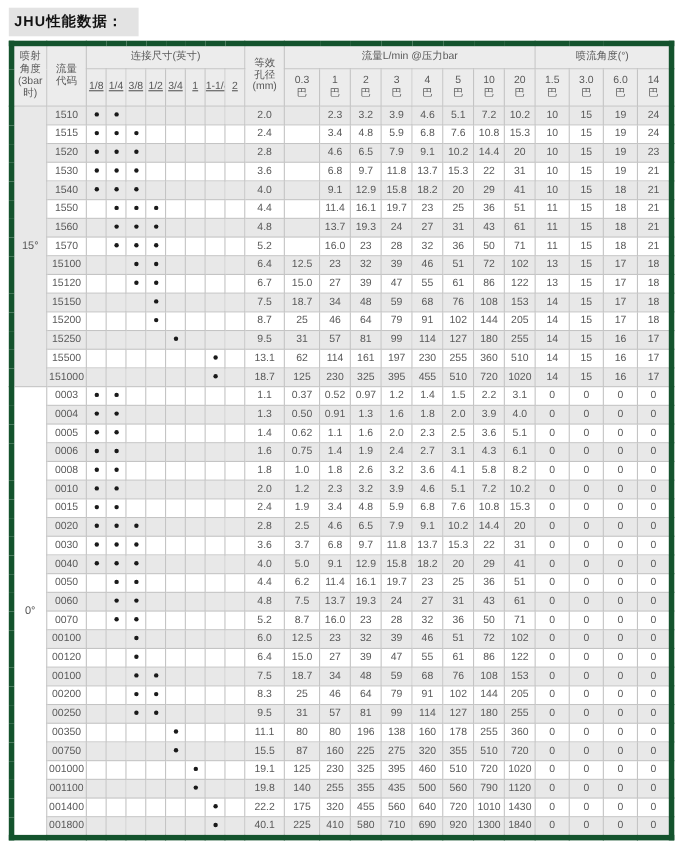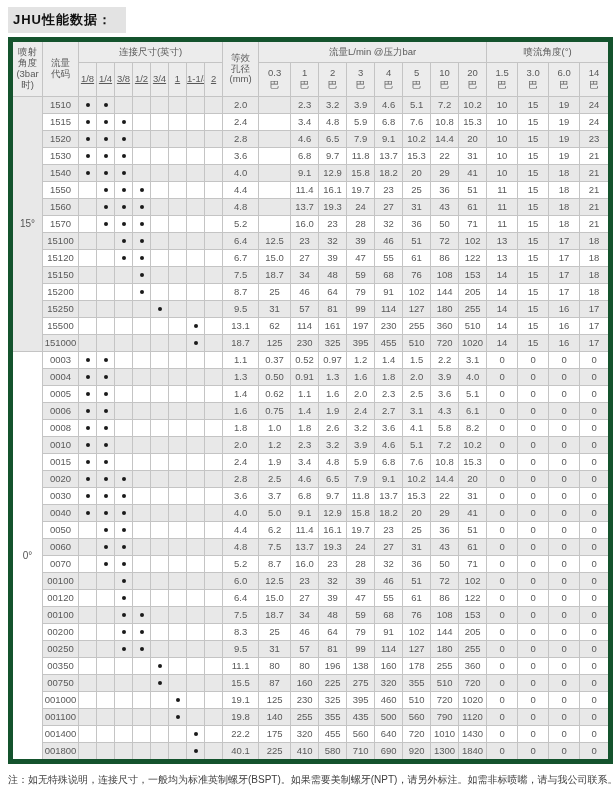--- a/index.html
+++ b/index.html
@@ -1064,14 +1064,13 @@
           <td>1300</td>
           <td>1840</td>
           <td>0</td>
           <td>0</td>
           <td>0</td>
           <td>0</td>
         </tr>
       </tbody>
   </table>
 
-  <div class="footnote">注：如无特殊说明，连接尺寸，一般均为标准英制螺牙(BSPT)。如果需要美制螺牙(NPT)，请另外标注。如需非标喷嘴，请与我公司联系。</div>
 </div>
 
 </body></html>

